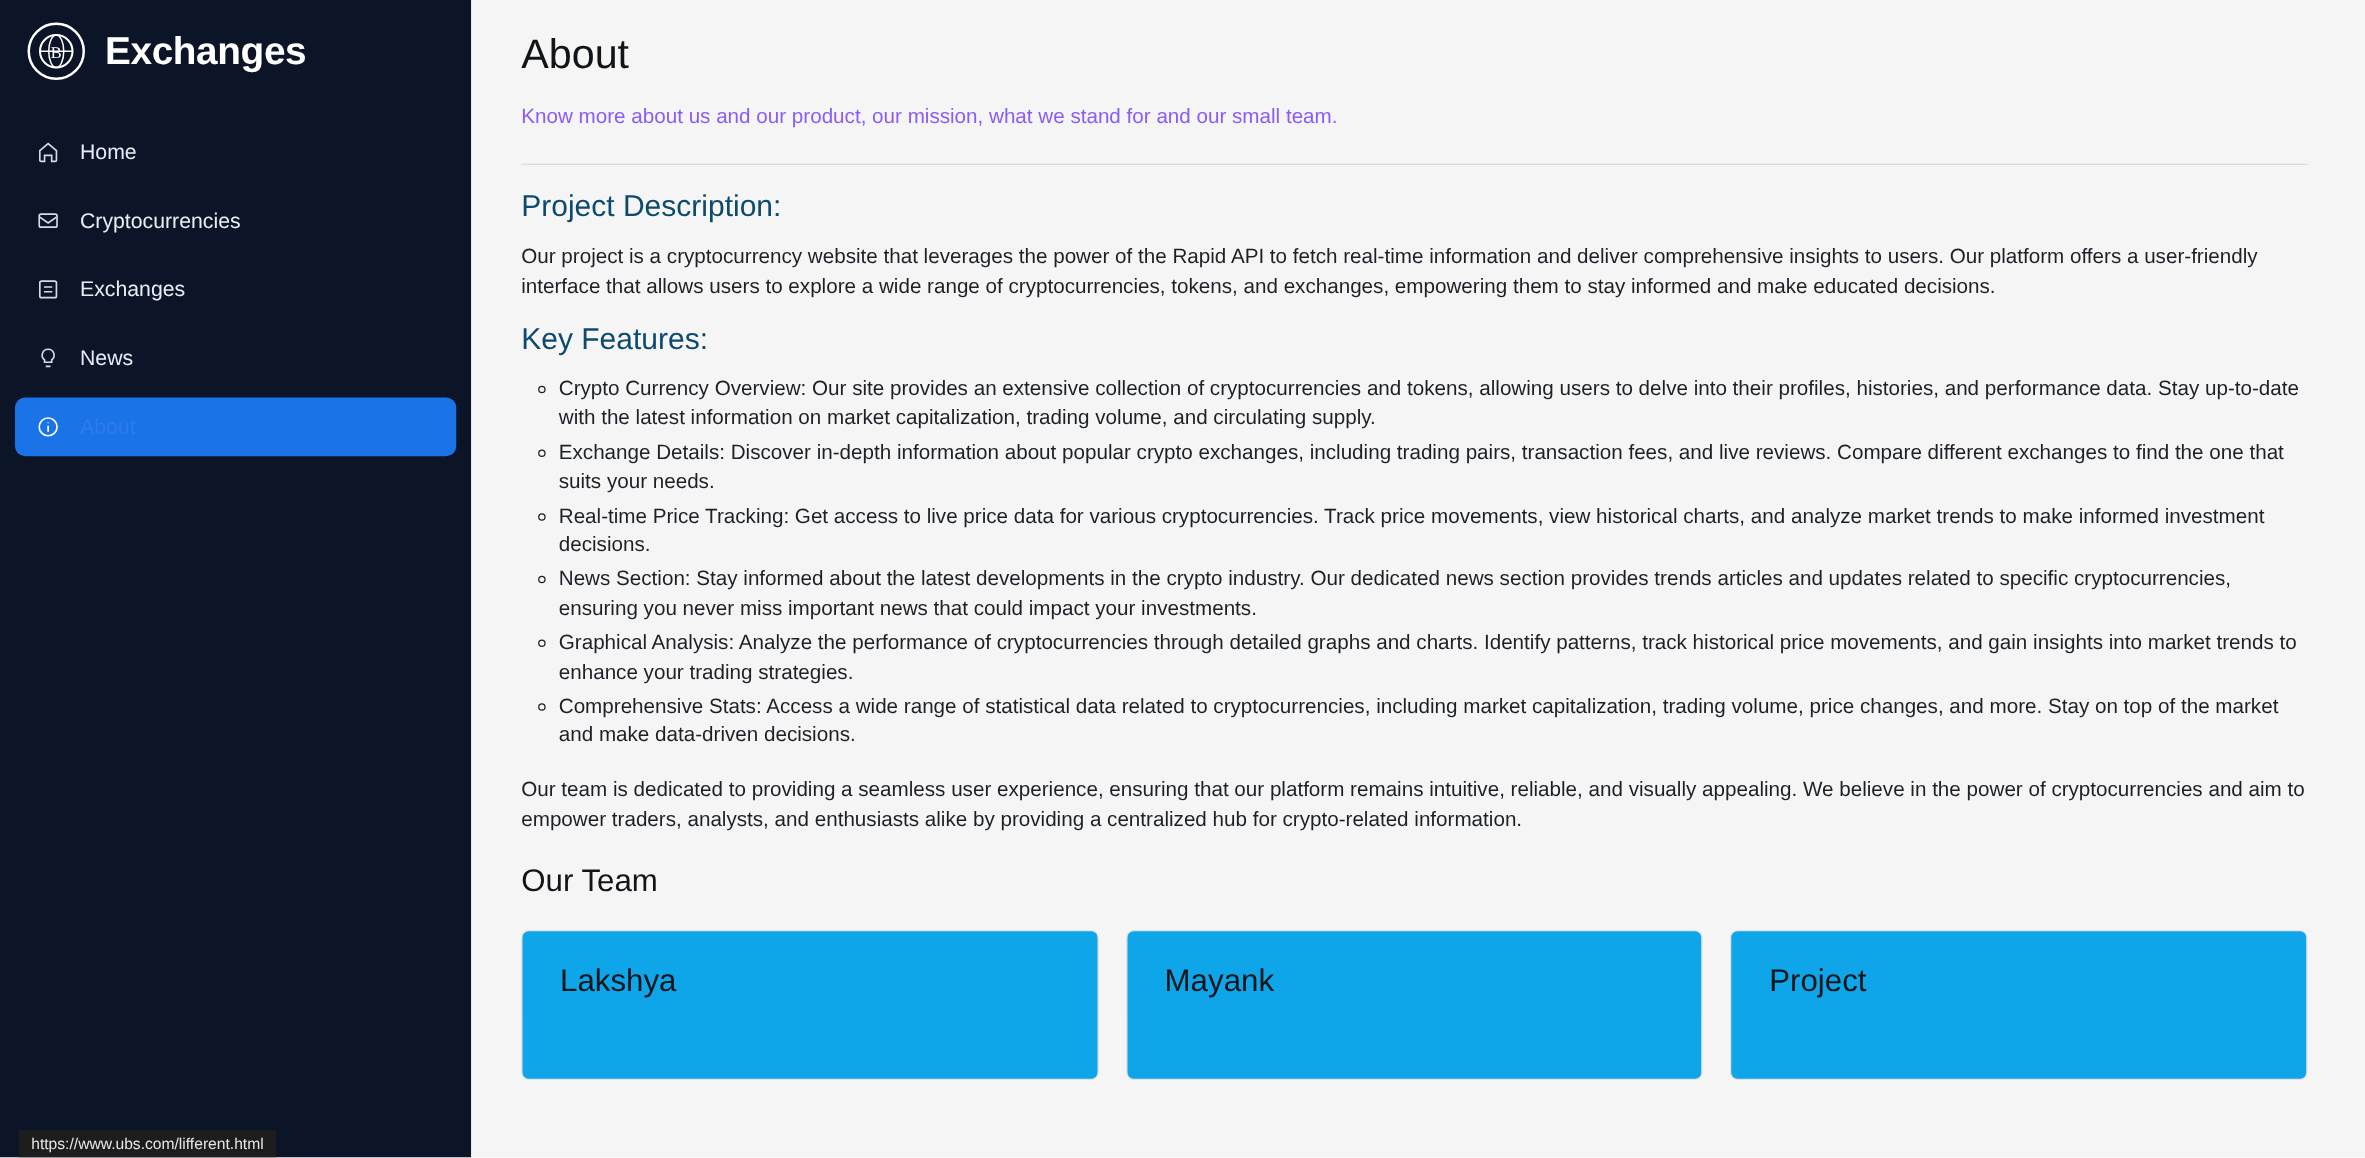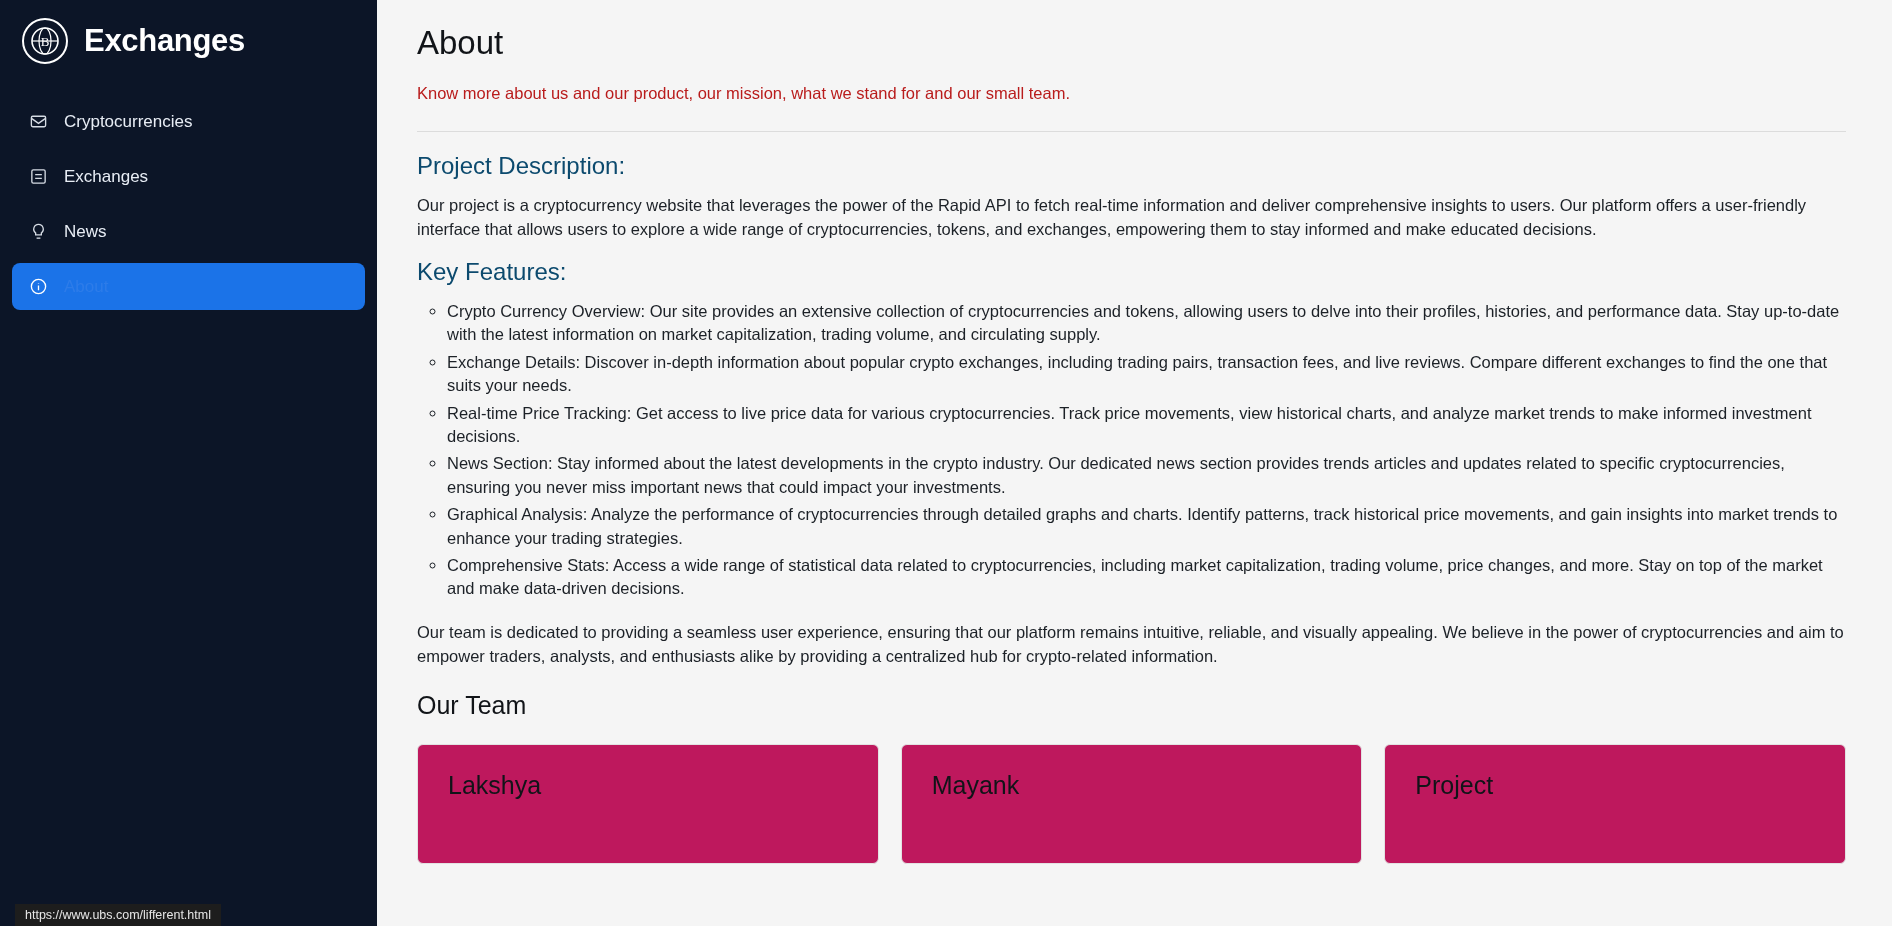--- a/index.html
+++ b/index.html
@@ -87,21 +87,21 @@
     padding: 18px 46px 0 40px;
   }
   h1.page-title {
     font-size: 33px;
     font-weight: normal;
     color: #111418;
     margin: 6px 0 22px 0;
   }
   .page-sub {
     font-size: 16.5px;
-    color: #b91c1c;
+    color: #8b5cf6;
     margin: 0 0 28px 0;
   }
   .divider {
     height: 1px;
     background: #dcdcdc;
     margin: 0 0 20px 0;
   }
   h2.section-title {
     font-size: 24px;
     font-weight: normal;
@@ -130,21 +130,21 @@
     font-weight: normal;
     color: #111418;
     margin: 22px 0 24px 0;
   }
   .team-row {
     display: flex;
     gap: 22px;
   }
   .team-card {
     flex: 1;
-    background: #be185d;
+    background: #0ea5e9;
     border: 1px solid #e2e2e2;
     border-radius: 6px;
     padding: 26px 30px 30px 30px;
     min-height: 120px;
   }
   .team-name {
     font-size: 25px;
     color: #111418;
   }
 
@@ -177,20 +177,28 @@
           <ellipse cx="15" cy="15" rx="6" ry="13" fill="none" stroke="#ffffff" stroke-width="1.2"></ellipse>
           <line x1="2" y1="15" x2="28" y2="15" stroke="#ffffff" stroke-width="1.2"></line>
           <text x="15" y="20" font-size="13" text-anchor="middle" fill="#ffffff" font-family="'Liberation Serif', serif">B</text>
         </svg>
       </div>
       <div class="brand-name">Exchanges</div>
     </div>
 
     <nav class="nav">
 
+      <div class="nav-item">
+        <span class="nav-ico">
+          <svg width="19" height="19" viewBox="0 0 20 20" fill="none" stroke="currentColor" stroke-width="1.4">
+            <path d="M3 9l7-6 7 6v8a1 1 0 0 1-1 1h-3v-5H7v5H4a1 1 0 0 1-1-1z"></path>
+          </svg>
+        </span>
+        <span class="nav-label">Home</span>
+      </div>
 
       <div class="nav-item">
         <span class="nav-ico">
           <svg width="19" height="19" viewBox="0 0 20 20" fill="none" stroke="currentColor" stroke-width="1.4">
             <rect x="2.5" y="4.5" width="15" height="11" rx="1.5"></rect>
             <path d="M3 7l7 5 7-5"></path>
           </svg>
         </span>
         <span class="nav-label">Cryptocurrencies</span>
       </div>

